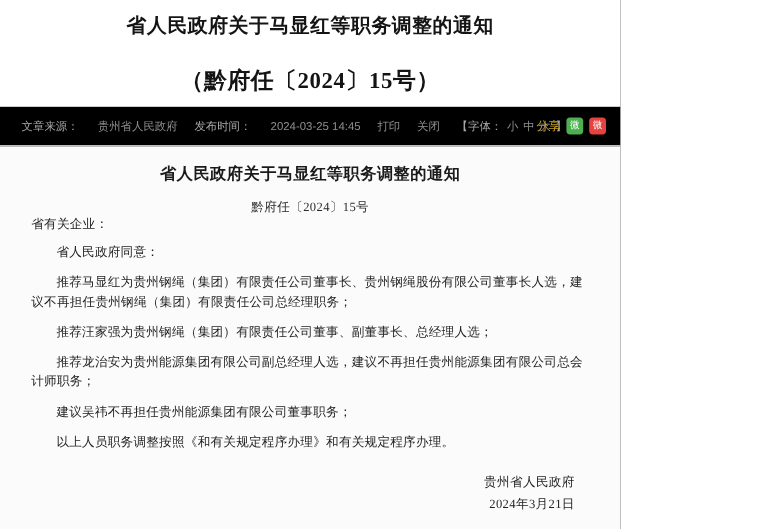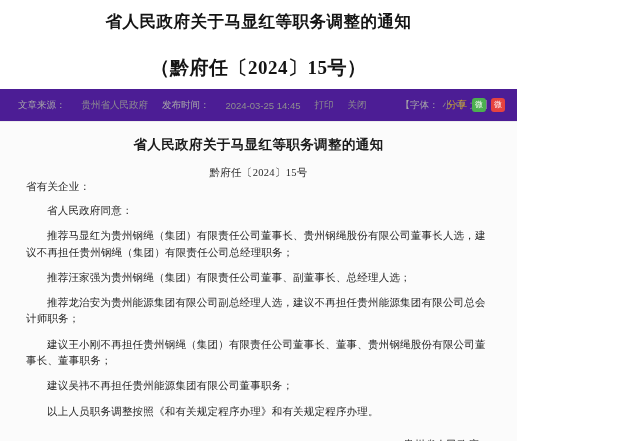--- a/index.html
+++ b/index.html
@@ -11,21 +11,21 @@
     height: 441px;
     overflow: hidden;
     background: #ffffff;
     font-family: "Liberation Serif", "DejaVu Serif", serif;
     color: #1a1a1a;
   }
   .page {
     position: relative;
     width: 517px;
     height: 441px;
-    background: #4c1d95;
+    background: #000000;
     box-sizing: border-box;
   }
 
   
   .header {
     padding: 10px 24px 6px 24px;
     text-align: center;
     background: #ffffff;
   }
   .doc-title {
@@ -60,21 +60,21 @@
   }
   .meta-item {
     white-space: nowrap;
     display: inline-flex;
     align-items: center;
     gap: 16px;
   }
   .meta-label { color: #a8a8a8; }
   .meta-value { color: #8f8f8f; }
   .meta-link { color: #8f8f8f; cursor: pointer; }
-  .font-sizes { display: inline-flex; gap: 4px; align-items: center; margin-left: 20px; }
+  .font-sizes { display: inline-flex; gap: 4px; align-items: center; }
   .font-size-opt { color: #8f8f8f; cursor: pointer; }
 
   .share-group {
     position: absolute;
     right: 12px;
     top: 50%;
     transform: translateY(-50%);
     display: flex;
     align-items: center;
     gap: 5px;
@@ -193,21 +193,20 @@
 
   <div class="sheet">
     <div class="body-title">省人民政府关于马显红等职务调整的通知</div>
     <div class="body-docnum">黔府任〔2024〕15号</div>
     <div class="salutation">省有关企业：</div>
 
     <p class="para">省人民政府同意：</p>
     <p class="para">推荐马显红为贵州钢绳（集团）有限责任公司董事长、贵州钢绳股份有限公司董事长人选，建议不再担任贵州钢绳（集团）有限责任公司总经理职务；</p>
     <p class="para">推荐汪家强为贵州钢绳（集团）有限责任公司董事、副董事长、总经理人选；</p>
     <p class="para">推荐龙治安为贵州能源集团有限公司副总经理人选，建议不再担任贵州能源集团有限公司总会计师职务；</p>
-    <p class="para">建议王小刚不再担任贵州钢绳（集团）有限责任公司董事长、董事、贵州钢绳股份有限公司董事长、董事职务；</p>
     <p class="para">建议吴祎不再担任贵州能源集团有限公司董事职务；</p>
     <p class="para">以上人员职务调整按照《和有关规定程序办理》和有关规定程序办理。</p>
 
     <div class="signature">
       <div class="sign-org">贵州省人民政府</div>
       <div class="sign-date">2024年3月21日</div>
     </div>
 
   </div>
 

